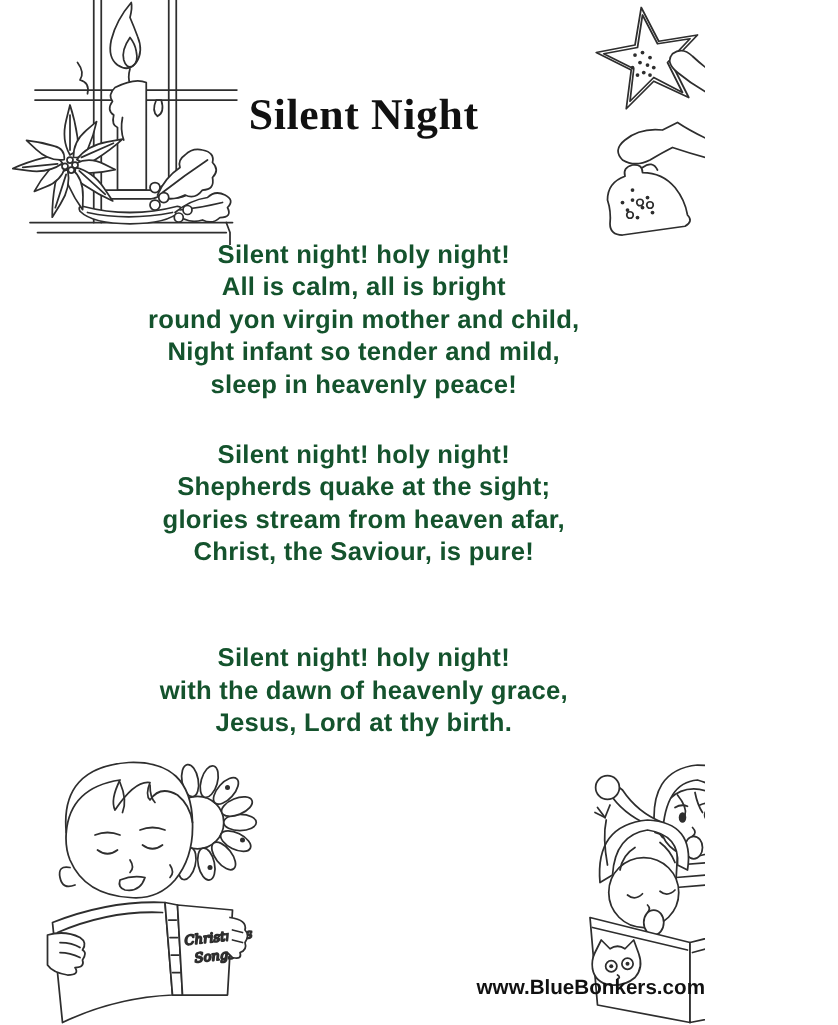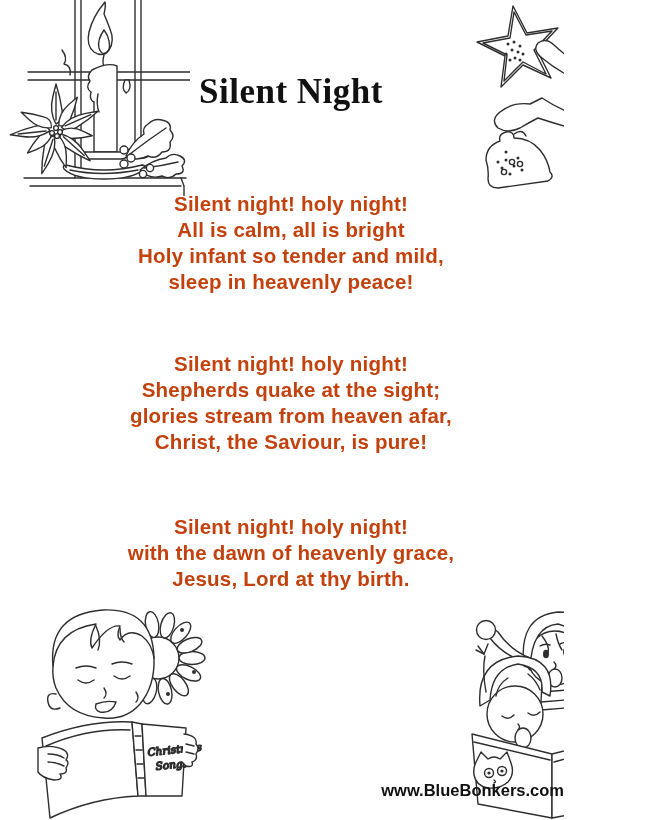--- a/index.html
+++ b/index.html
@@ -2,21 +2,21 @@
 <html><head>
 <meta charset="utf-8">
 <style>
   *{margin:0;padding:0;box-sizing:border-box}
   html,body{background:#ffffff}
   body{width:670px;height:820px;font-family:"Liberation Sans",sans-serif;color:#151515}
   .page{position:relative;width:564px;height:820px;background:#ffffff;overflow:hidden}
   .title{position:absolute;top:72px;left:0;width:100%;padding-left:18px;text-align:center;
          font-family:"Liberation Serif",serif;font-weight:700;font-size:35px;letter-spacing:.5px;color:#111}
   .verse{position:absolute;left:0;width:100%;padding-left:18px;text-align:center;
-         font-weight:700;font-size:20.5px;line-height:26px;letter-spacing:.2px;color:#c2410c}
+         font-weight:700;font-size:20.5px;line-height:26px;letter-spacing:.2px;color:#14532d}
   .v1{top:191px}.v2{top:351px}.v3{top:514px}
   .footer{position:absolute;top:781px;left:0;width:100%;text-align:right;
           font-weight:700;font-size:16.5px;color:#111}
   .illo{position:absolute}
   .tl{left:0;top:0}
   .tr{left:460px;top:2px}
   .bl{left:8px;top:596px}
   .br{left:438px;top:592px}
   svg{display:block}
   .ink{stroke:#2e2e2e;stroke-width:1.4;fill:none;stroke-linecap:round;stroke-linejoin:round}
@@ -173,21 +173,22 @@
           <circle cx="144" cy="181" r="2.8"></circle>
       </g>
     </g>
   </svg>
 
   <h1 class="title">Silent Night</h1>
 
   <div class="verse v1">
     <div>Silent night! holy night!</div>
     <div>All is calm, all is bright</div>
-    <div>Holy infant so tender and mild,</div>
+    <div>round yon virgin mother and child,</div>
+    <div>Night infant so tender and mild,</div>
     <div>sleep in heavenly peace!</div>
   </div>
   <div class="verse v2">
     <div>Silent night! holy night!</div>
     <div>Shepherds quake at the sight;</div>
     <div>glories stream from heaven afar,</div>
     <div>Christ, the Saviour, is pure!</div>
   </div>
   <div class="verse v3">
     <div>Silent night! holy night!</div>

